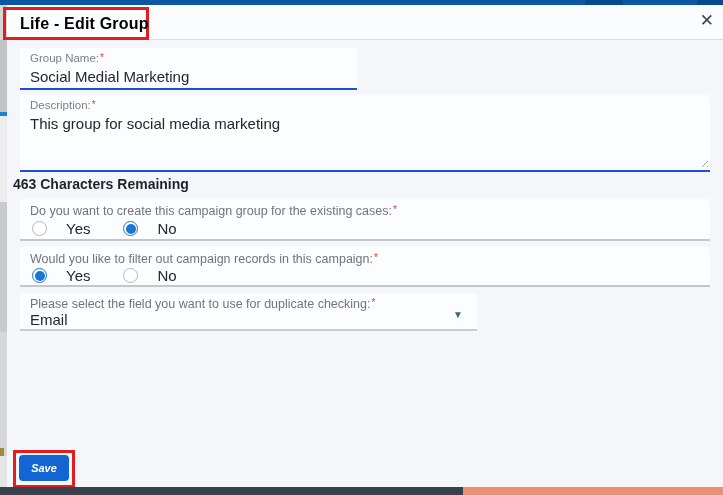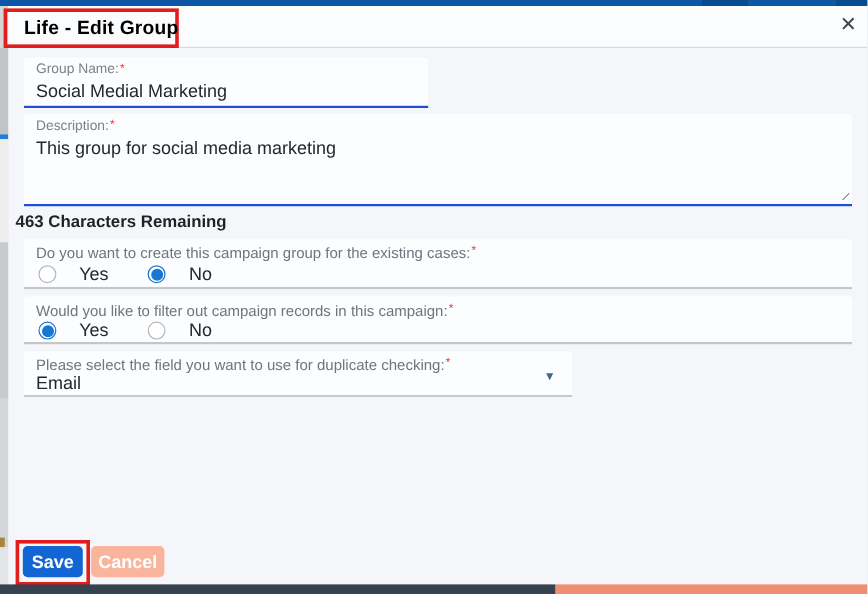--- a/index.html
+++ b/index.html
@@ -46,21 +46,21 @@
   
   .dd-arrow { position:absolute; right:14px; top:16px; font-size:10px; color:#3c6886; }
   
   .resize-handle {
     position:absolute; right:2px; bottom:3px; width:9px; height:9px;
     background:repeating-linear-gradient(135deg, #9aa0a5 0 1px, transparent 1px 4px);
     clip-path:polygon(100% 0, 100% 100%, 0 100%);
   }
   
   .save-annotation { position:absolute; left:6px; top:445px; width:62px; height:38px; border:3px solid #e11d1d; }
-  .btn { position:absolute; top:450px; height:26px; border:none; border-radius:4px; color:#fff; font-weight:bold; font-size:15px; font-family:"Liberation Sans", sans-serif; cursor:pointer; }
+  .btn { position:absolute; top:450px; height:26px; border:none; border-radius:4px; color:#fff; font-weight:bold; font-size:11px; font-family:"Liberation Sans", sans-serif; cursor:pointer;font-style:italic; }
   .btn-save { left:12px; width:50px; background:#1266d3; }
   .btn-cancel { left:69px; width:61px; background:#f9b49b; }
   
   .bottom-bar-dark { position:absolute; left:0; top:487px; width:463px; height:8px; background:#36424d; }
   .bottom-bar-salmon { position:absolute; left:463px; top:487px; width:260px; height:8px; background:#ef8f72; }
 </style>
 </head>
 <body>
 
 <div id="screen">
@@ -123,20 +123,19 @@
     </div>
 
     <div class="fieldbox" style="left:13px; top:288px; width:457px; height:38px; border-bottom-color:#c8cacc;">
       <span class="qlabel" style="top:4px;"><span>Please select the field you want to use for duplicate checking:</span><span class="req">*</span></span>
       <span class="fvalue" style="top:18px;">Email</span>
       <span class="dd-arrow">▼</span>
     </div>
 
     <div class="save-annotation"></div>
     <button class="btn btn-save">Save</button>
-    <button class="btn btn-cancel">Cancel</button>
 
   </div>
 
   <div class="bottom-bar-dark"></div>
   <div class="bottom-bar-salmon"></div>
 
 </div>
 
 </body></html>

